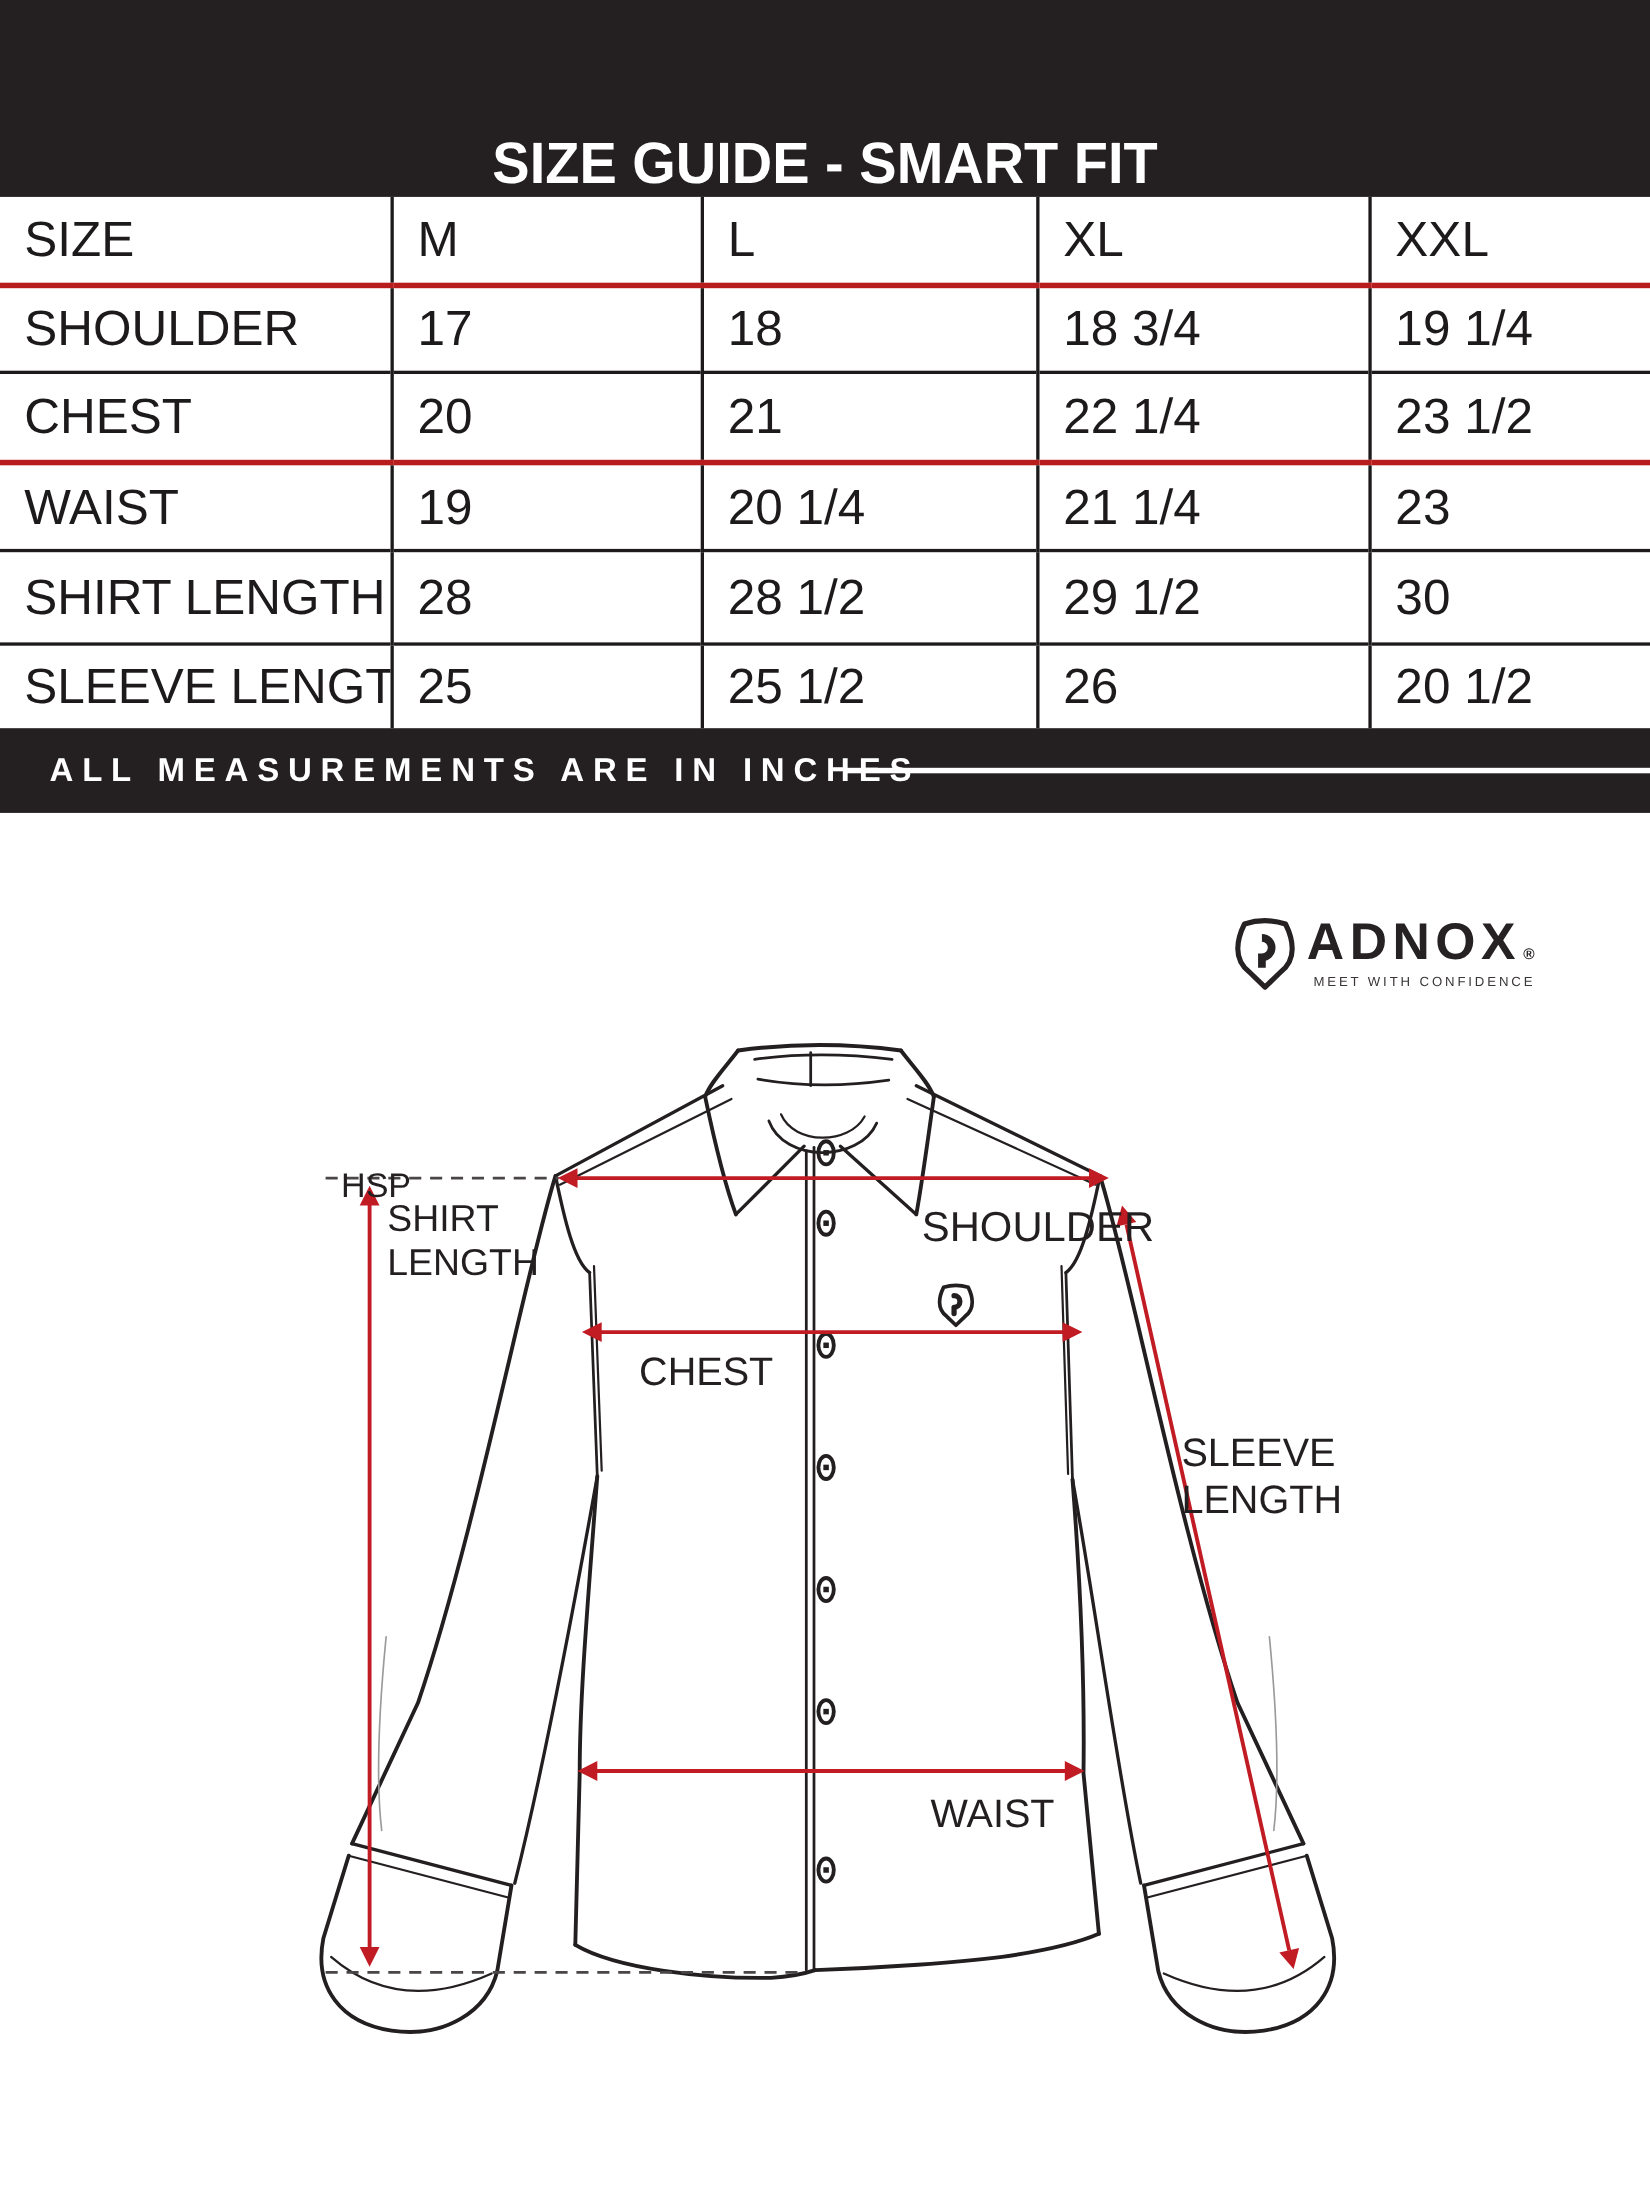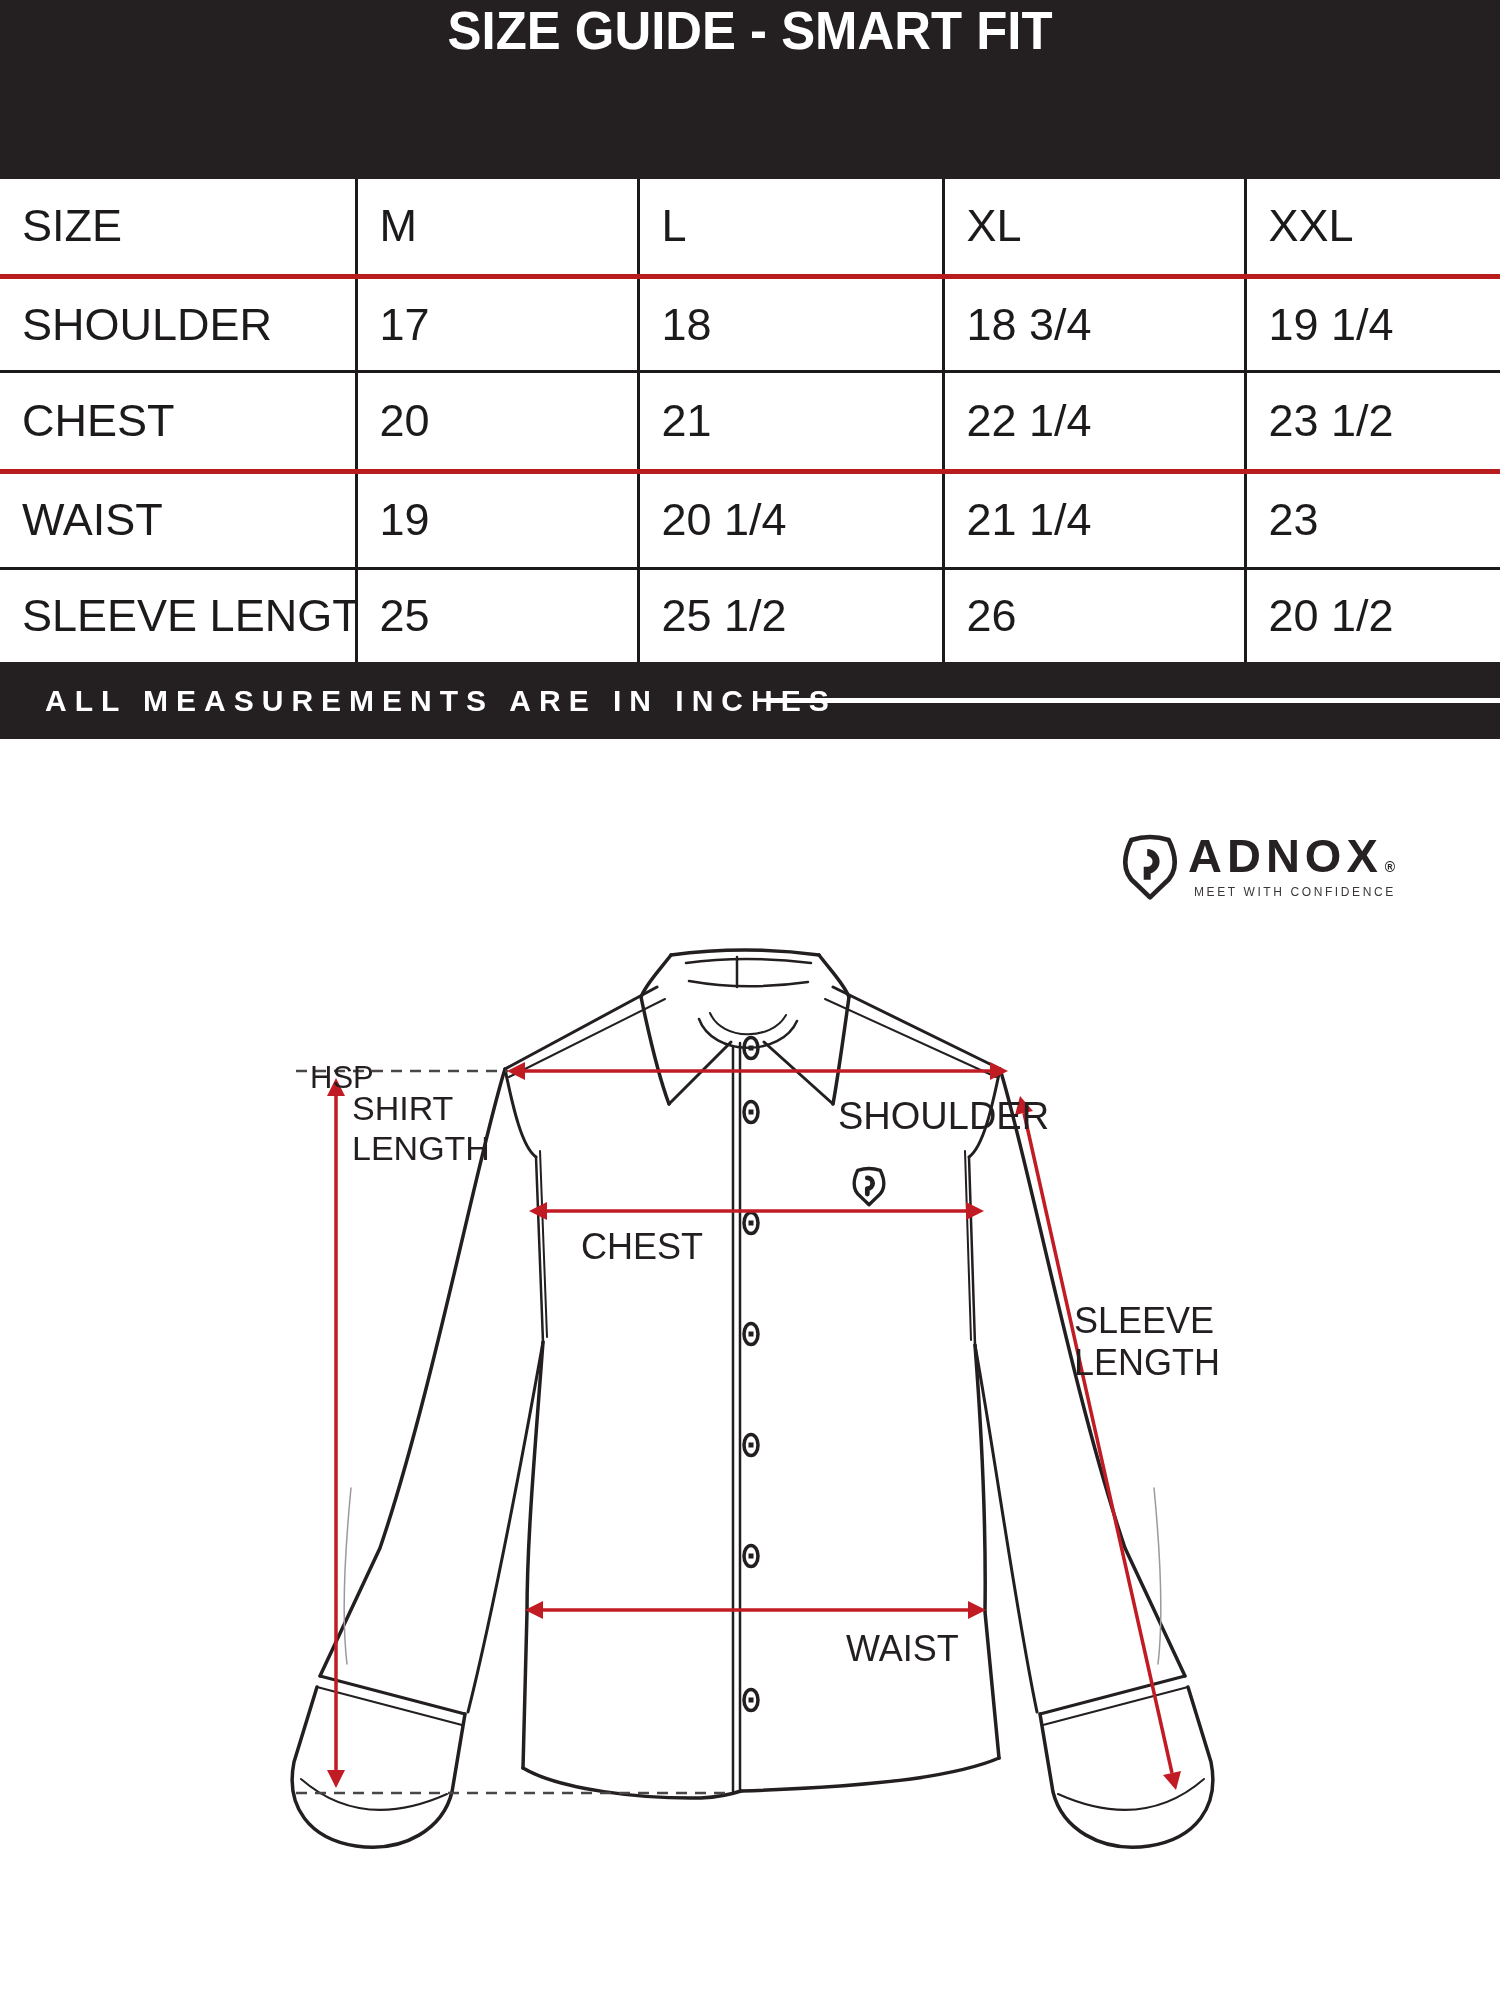--- a/index.html
+++ b/index.html
@@ -4,21 +4,21 @@
 <style>
   html,body{margin:0;padding:0;background:#e8e8e8;}
   .page{
     position:relative;width:1500px;height:2000px;margin:0 auto;
     background:#ffffff;overflow:hidden;
     font-family:"Liberation Sans",sans-serif;color:#1d1a1b;
   }
   
   .header-bar{
     position:absolute;left:0;top:0;width:1500px;height:179px;
-    background:#241f21;display:flex;align-items:flex-start;justify-content:center;
+    background:#241f21;display:flex;align-items:flex-end;justify-content:center;
   }
   .header-bar .title{
     color:#ffffff;font-size:53px;font-weight:bold;letter-spacing:0px;
     transform:scaleX(.96);white-space:nowrap;
   }
   
   table.size-table{
     position:absolute;left:0;top:179px;width:1500px;height:483px;
     border-collapse:collapse;table-layout:fixed;
   }
@@ -106,20 +106,27 @@
       <td>22 1/4</td>
       <td>23 1/2</td>
     </tr>
     <tr class="row-waist" style="height:80px">
       <td>WAIST</td>
       <td>19</td>
       <td>20 1/4</td>
       <td>21 1/4</td>
       <td>23</td>
     </tr>
+    <tr style="height:85px">
+      <td>SHIRT LENGTH</td>
+      <td>28</td>
+      <td>28 1/2</td>
+      <td>29 1/2</td>
+      <td>30</td>
+    </tr>
     <tr style="height:77px">
       <td>SLEEVE LENGTH</td>
       <td>25</td>
       <td>25 1/2</td>
       <td>26</td>
       <td>20 1/2</td>
     </tr>
   </tbody>
     </table>
 

